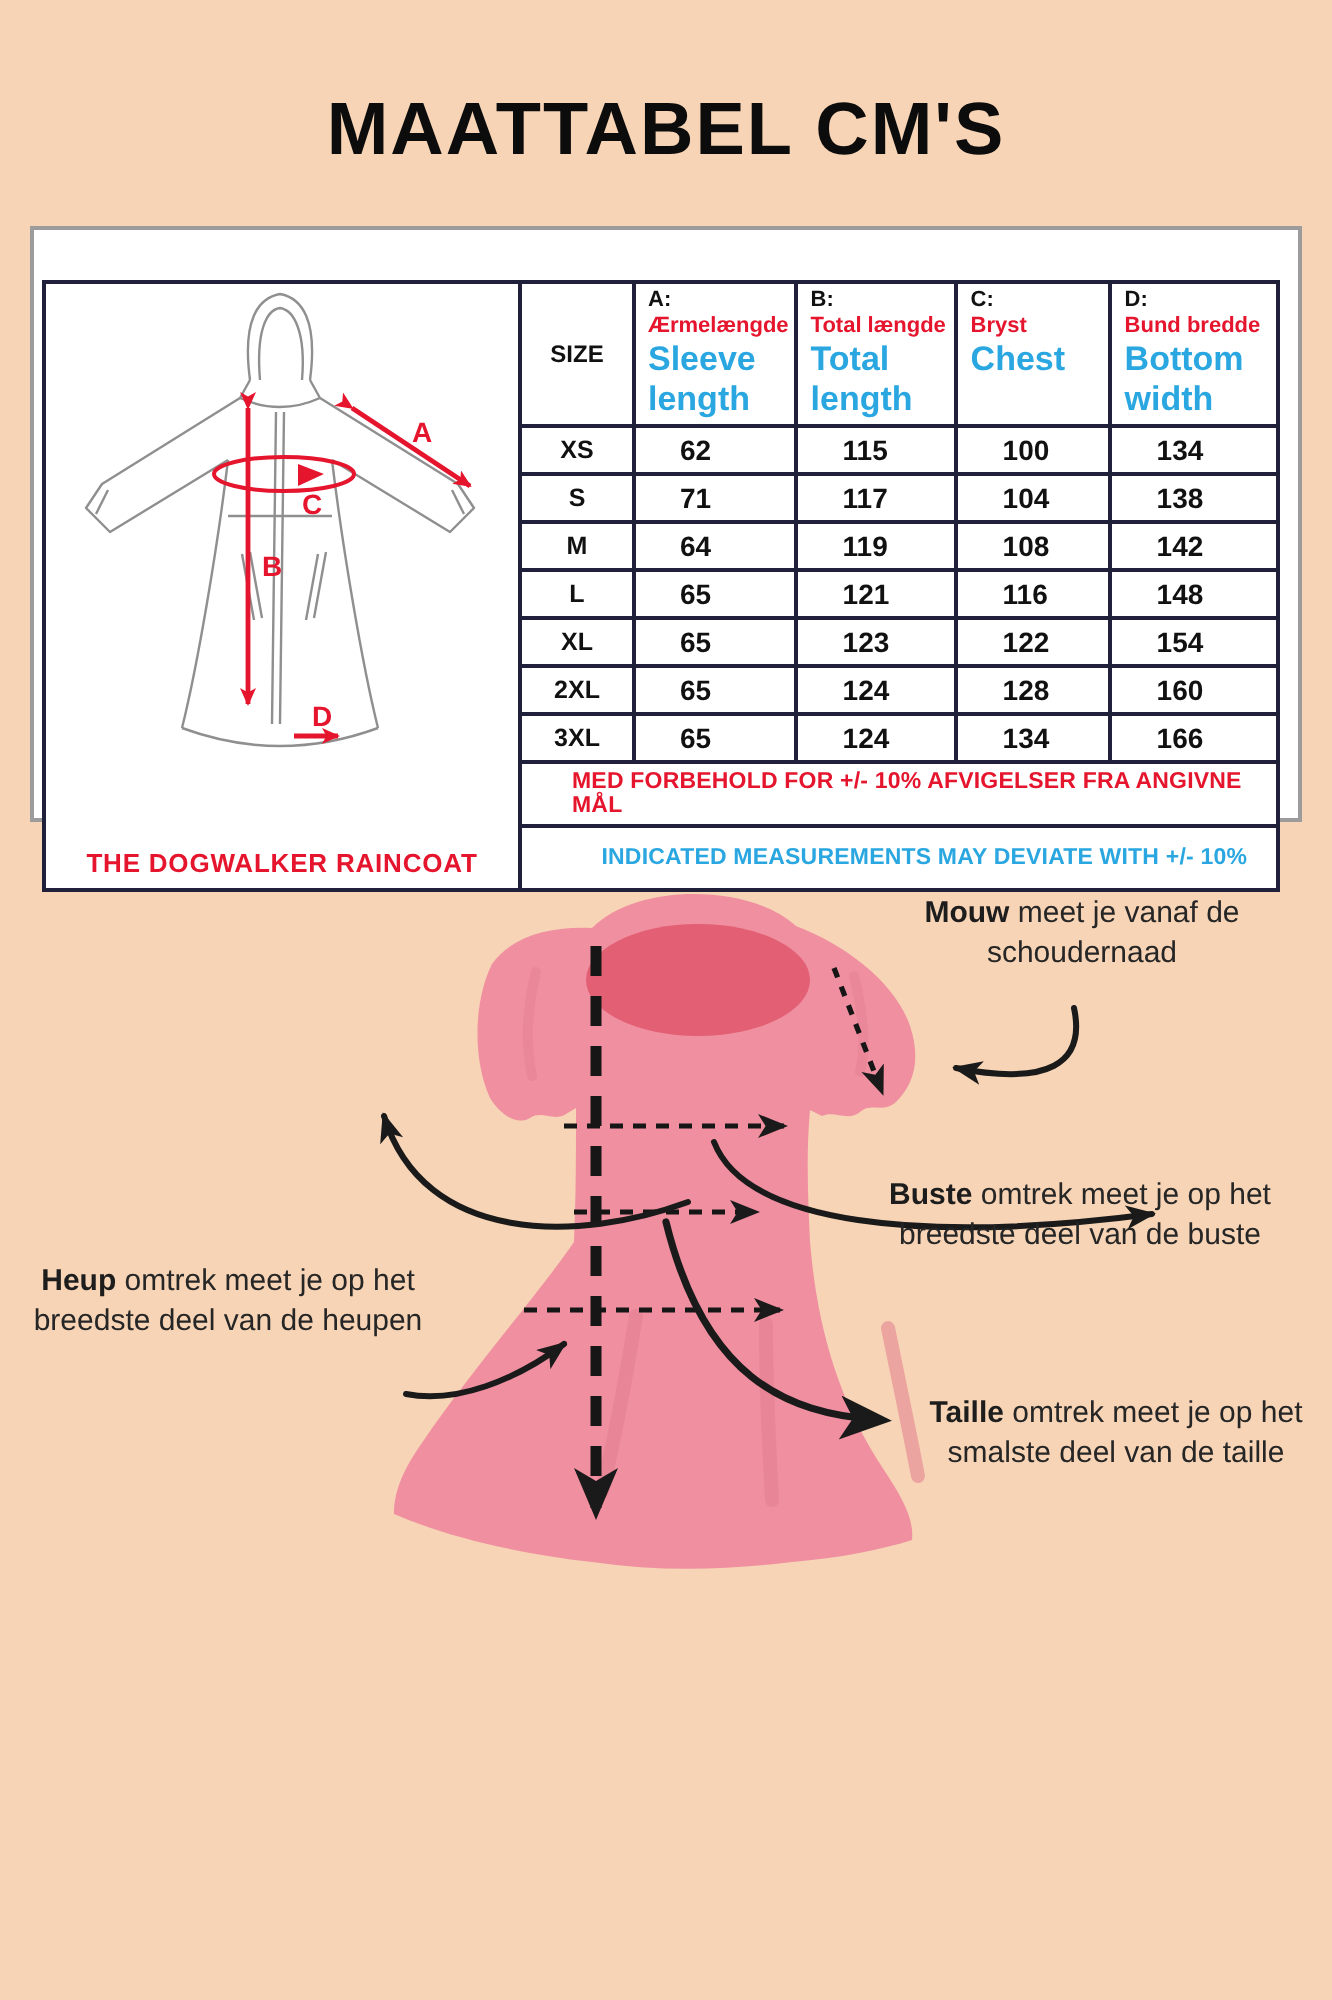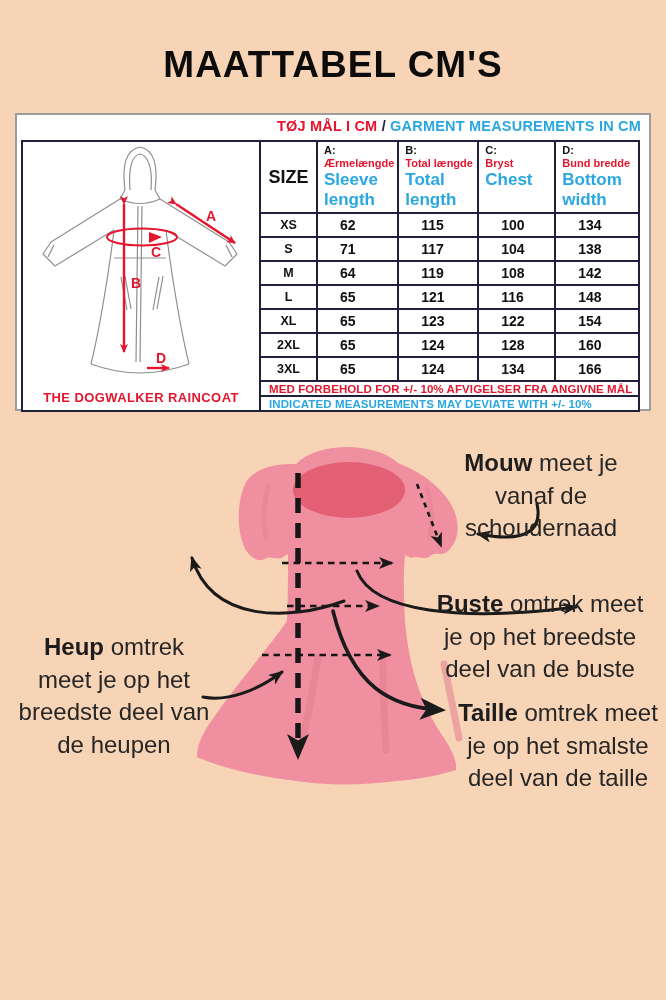--- a/index.html
+++ b/index.html
@@ -18,51 +18,48 @@
     font-size:14.5px; font-weight:bold; letter-spacing:0.2px; }
   .hdr-da { color:#e5152d; } .hdr-sep { color:#20203a; } .hdr-en { color:#2aa7e0; }
 
   table.size-table { position:absolute; left:4px; top:25px; border-collapse:collapse; table-layout:fixed; }
   table.size-table td, table.size-table th { border:2px solid #20203a; background:#fff; }
   .coat-cell { position:relative; padding:0; }
   .measure-head { text-align:left; vertical-align:top; padding:2px 3px 2px 6px; line-height:1.18; }
   .mh-letter { font-size:11px; font-weight:bold; color:#111; }
   .mh-da { font-size:11px; font-weight:bold; color:#e5152d; }
   .mh-en { font-size:17px; font-weight:bold; color:#2aa7e0; }
-  th.size-head { font-size:18px; font-weight:bold; color:#111; text-align:center; vertical-align:middle; }
+  th.size-head { font-size:12px; font-weight:bold; color:#111; text-align:center; vertical-align:middle; }
   th.size-cell { font-size:12.5px; font-weight:bold; color:#111; text-align:center; vertical-align:middle; height:24px; }
   td.value-cell { font-size:14px; font-weight:bold; color:#111; padding-left:22px; vertical-align:middle; }
-  tr.note-row td { font-weight:bold; font-size:11.5px; padding-left:8px; height:15px; vertical-align:middle; letter-spacing:0.1px; }
-  td.note-da { color:#e5152d; } td.note-en { color:#2aa7e0; }
+  tr.note-row td { font-weight:bold; font-size:11.5px; padding-left:25px; height:32px; vertical-align:middle; letter-spacing:0.1px; }
+  td.note-da { color:#e5152d; } td.note-en { color:#2aa7e0;text-align:center; }
   .coat-svg { position:absolute; left:0; top:0; }
   .coat-caption { position:absolute; bottom:5px; left:0; width:100%; text-align:center;
     font-size:13px; font-weight:bold; color:#e5152d; letter-spacing:0.4px; }
 
   
   .guide { position:absolute; left:0; top:430px; width:666px; height:570px; }
   .guide-svg { position:absolute; left:0; top:0; }
-  .note { position:absolute; text-align:center; font-size:24px; line-height:1.36; color:#262626; }
+  .note { position:absolute; text-align:center; font-size:15px; line-height:1.36; color:#262626; }
   .note b { font-weight:bold; color:#1d1d1d; }
   .note-lengte { left:4px;  top:51px;  width:232px; }
   .note-mouw   { left:442px; top:17px;  width:198px; }
   .note-heup   { left:14px; top:201px; width:200px; }
   .note-buste  { left:436px; top:158px; width:208px; }
   .note-taille { left:452px; top:267px; width:212px; }
 </style>
 </head>
 <body>
 
 <div class="page">
 
   <div class="page-title">MAATTABEL CM'S</div>
 
   <div class="chart-panel">
-    <div class="chart-panel-header">
-      <span class="hdr-da">TØJ MÅL I CM</span><span class="hdr-sep"> / </span><span class="hdr-en">GARMENT MEASUREMENTS IN CM</span>
-    </div>
 
     <table class="size-table">
       <colgroup>
         <col style="width:238px">
           <col style="width:57px">
           <col style="width:80px">
         <col style="width:80px">
           <col style="width:77px">
           <col style="width:84px">
       </colgroup>

